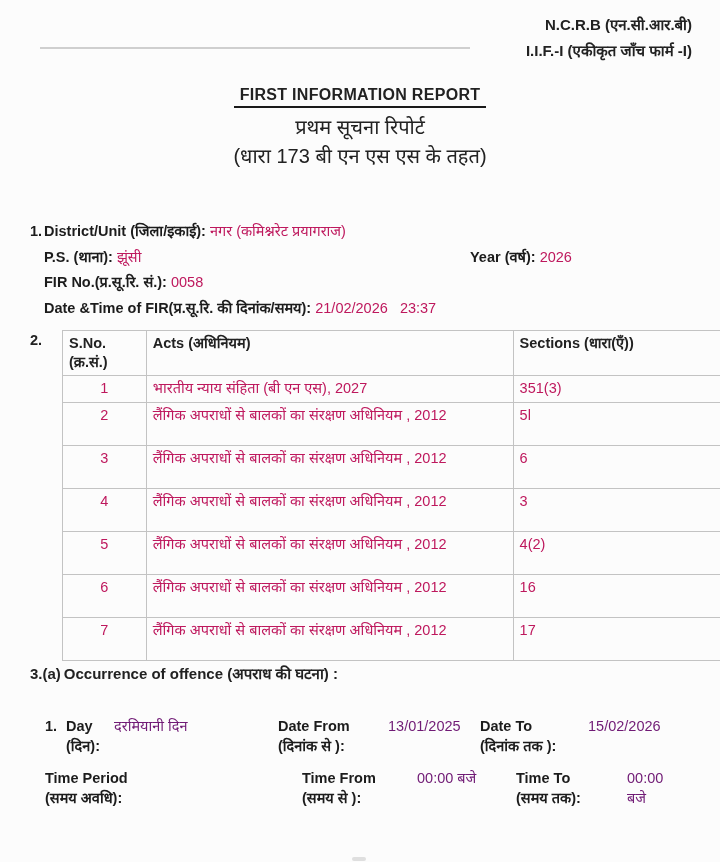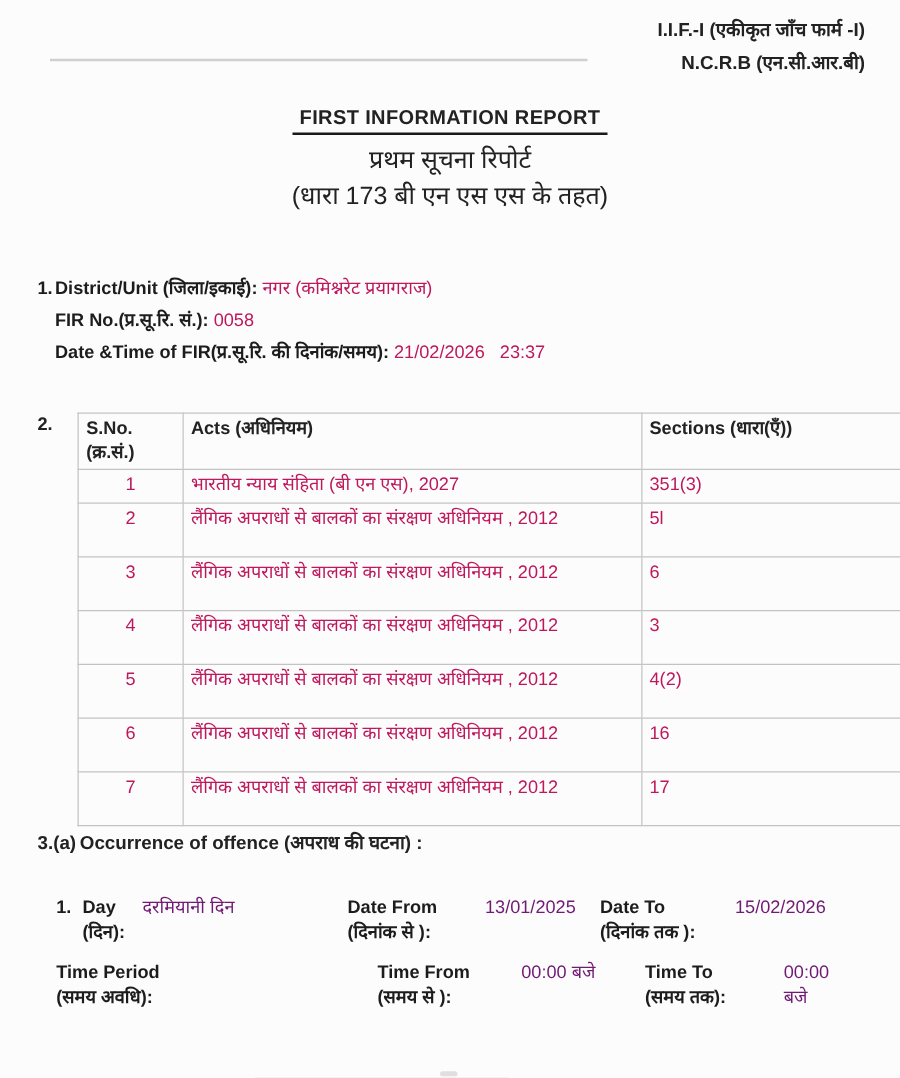--- a/index.html
+++ b/index.html
@@ -54,35 +54,43 @@
   .val{font-weight:normal;color:#701a75;}
 
   .artifact{position:absolute;left:352px;top:857px;width:14px;height:4px;background:#c6c6c6;opacity:.55;border-radius:2px;}
 </style>
 </head>
 <body>
 
 <div class="page">
 
   <div class="hdr">
+    <div>N.C.R.B (एन.सी.आर.बी)</div>
     <div>I.I.F.-I (एकीकृत जाँच फार्म -I)</div>
-    <div>N.C.R.B (एन.सी.आर.बी)</div>
   </div>
   <div class="rule"></div>
 
   <div class="titleblock">
     <div><span class="t-main">FIRST INFORMATION REPORT</span></div>
     <div class="t-hi">प्रथम सूचना रिपोर्ट</div>
     <div class="t-hi" style="margin-top:2px;">(धारा 173 बी एन एस एस के तहत)</div>
   </div>
 
   <div class="sec1">
     <div class="row">
       <span class="b num">1.</span><span class="b">District/Unit (जिला/इकाई):</span>
       <span class="v">नगर (कमिश्नरेट प्रयागराज)</span>
+    </div>
+    <div class="row">
+      <span class="ind"></span><span class="b">P.S. (थाना):</span>
+      <span class="v">झूंसी</span>
+      <span class="yearpos">
+        <span class="b">Year (वर्ष):</span>
+        <span class="v">2026</span>
+      </span>
     </div>
     <div class="row">
       <span class="ind"></span><span class="b">FIR No.(प्र.सू.रि. सं.):</span>
       <span class="v">0058</span>
     </div>
     <div class="row">
       <span class="ind"></span><span class="b">Date &amp;Time of FIR(प्र.सू.रि. की दिनांक/समय):</span>
       <span class="v pre">21/02/2026   23:37</span>
     </div>
   </div>

